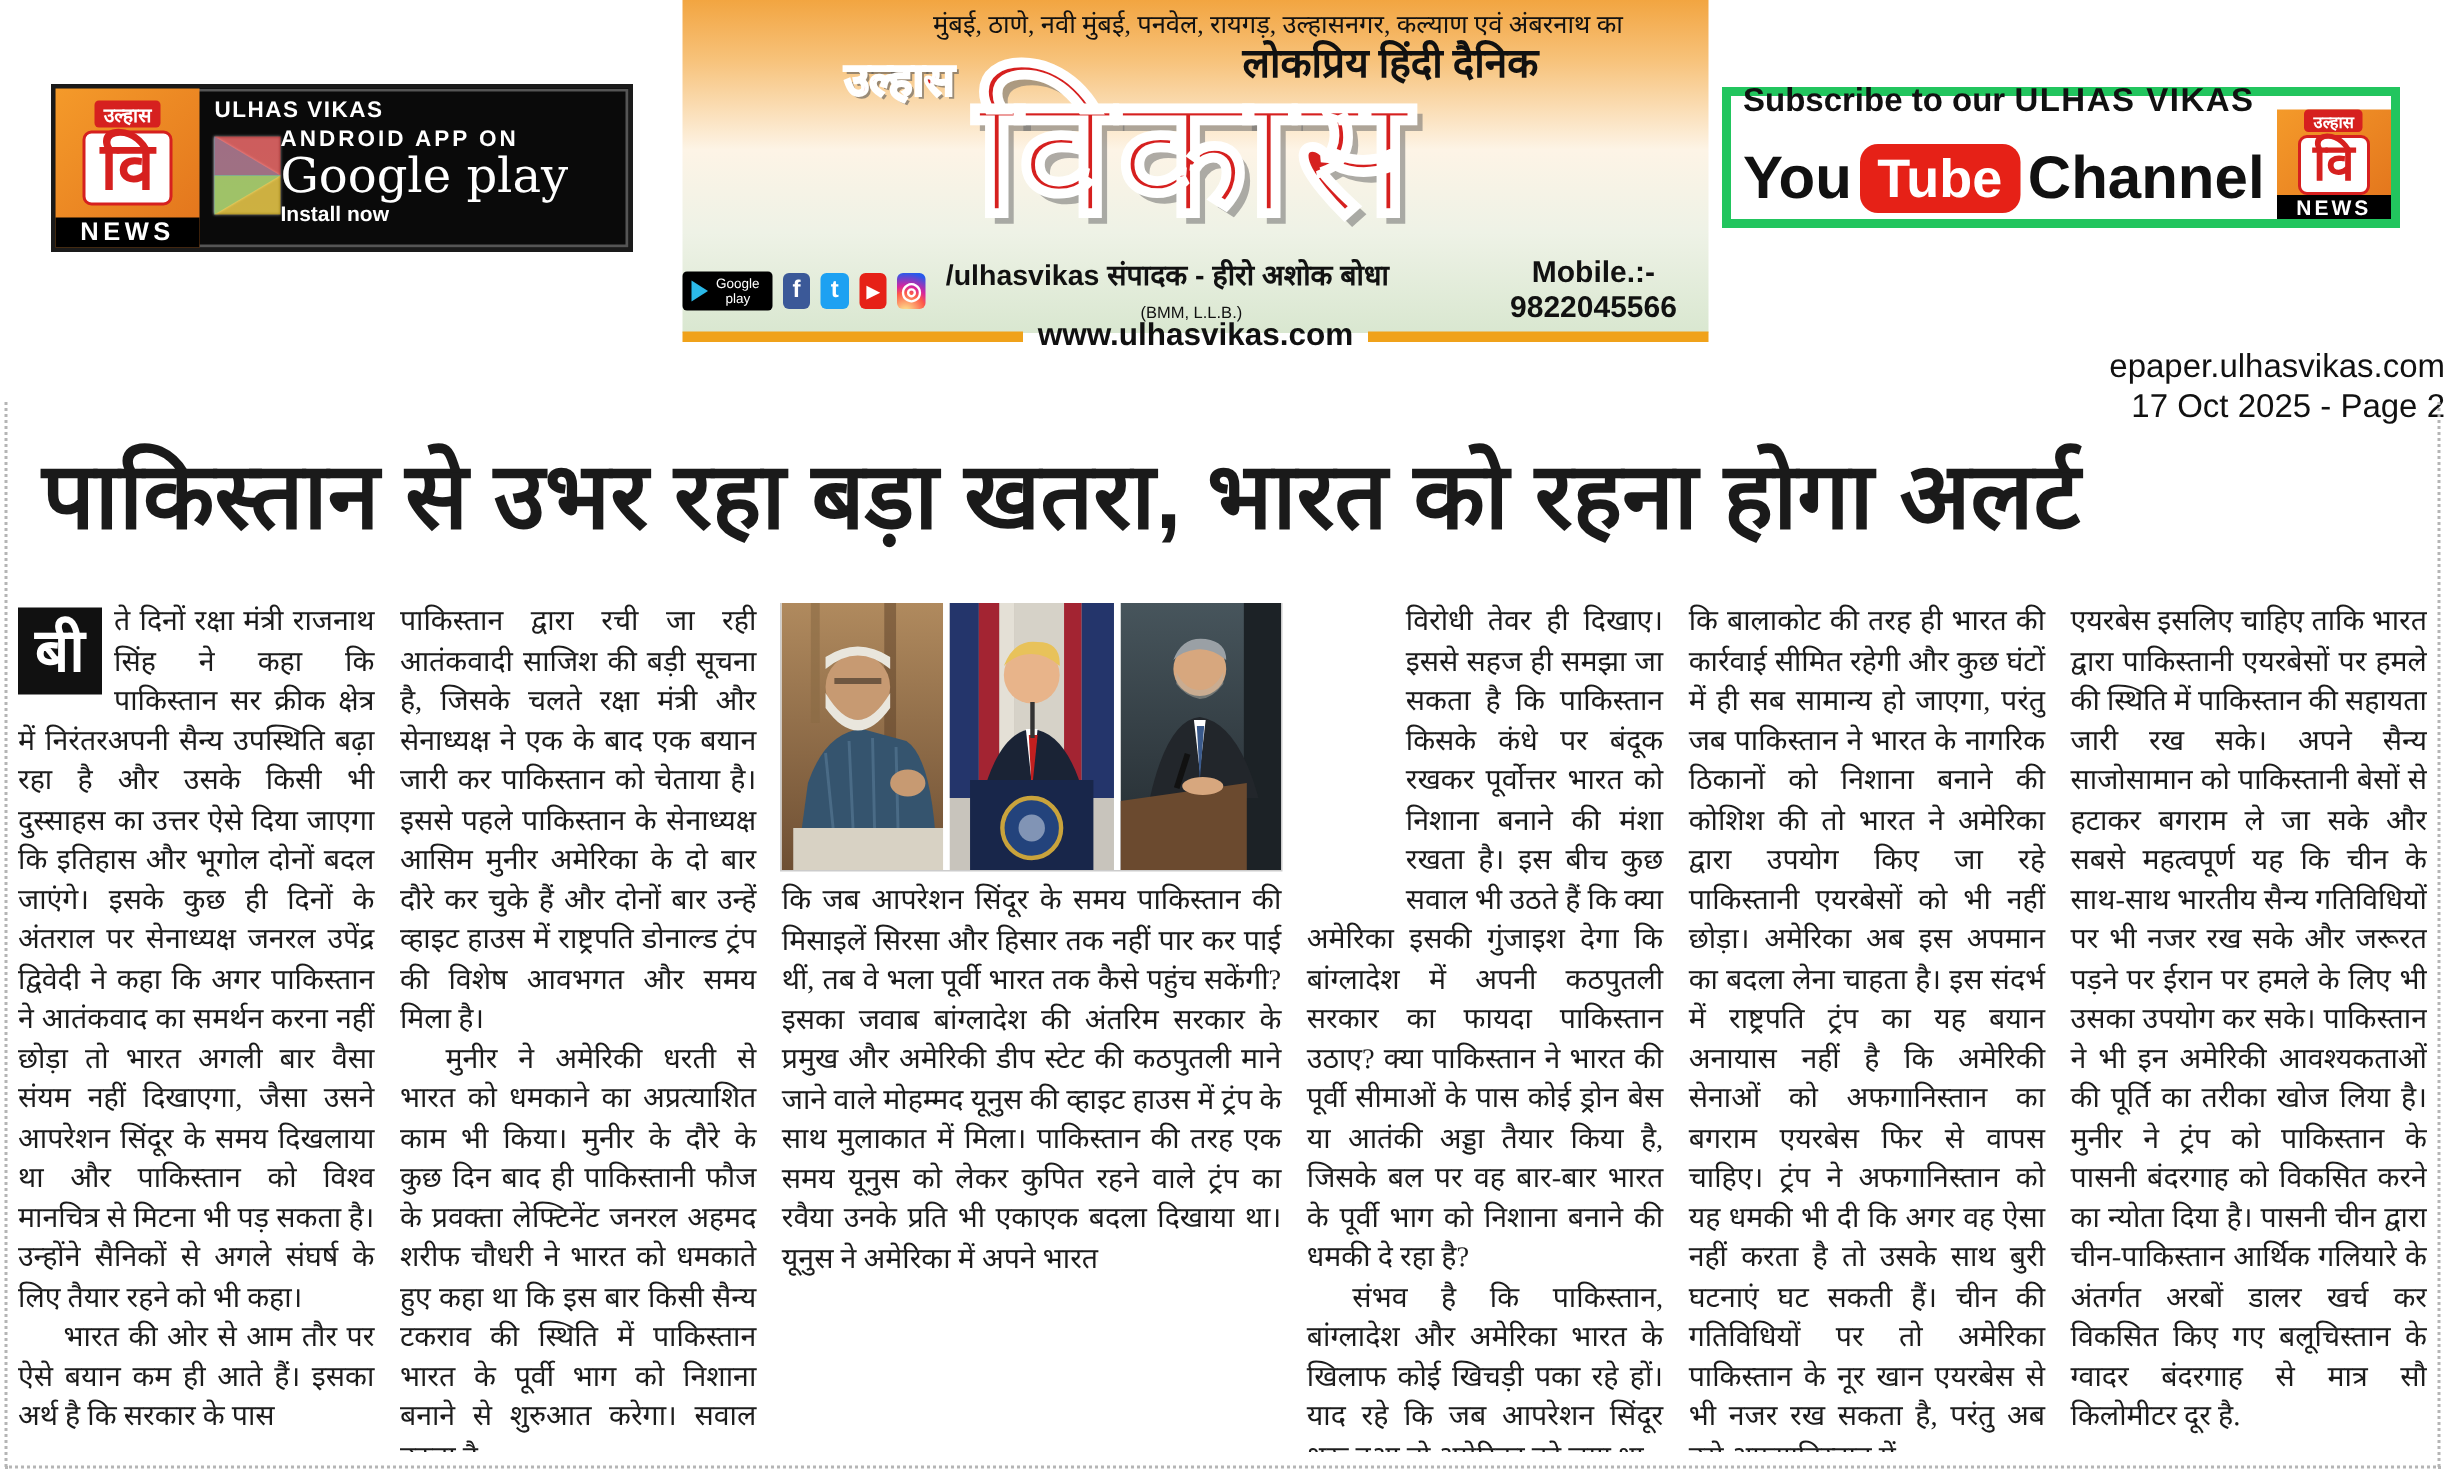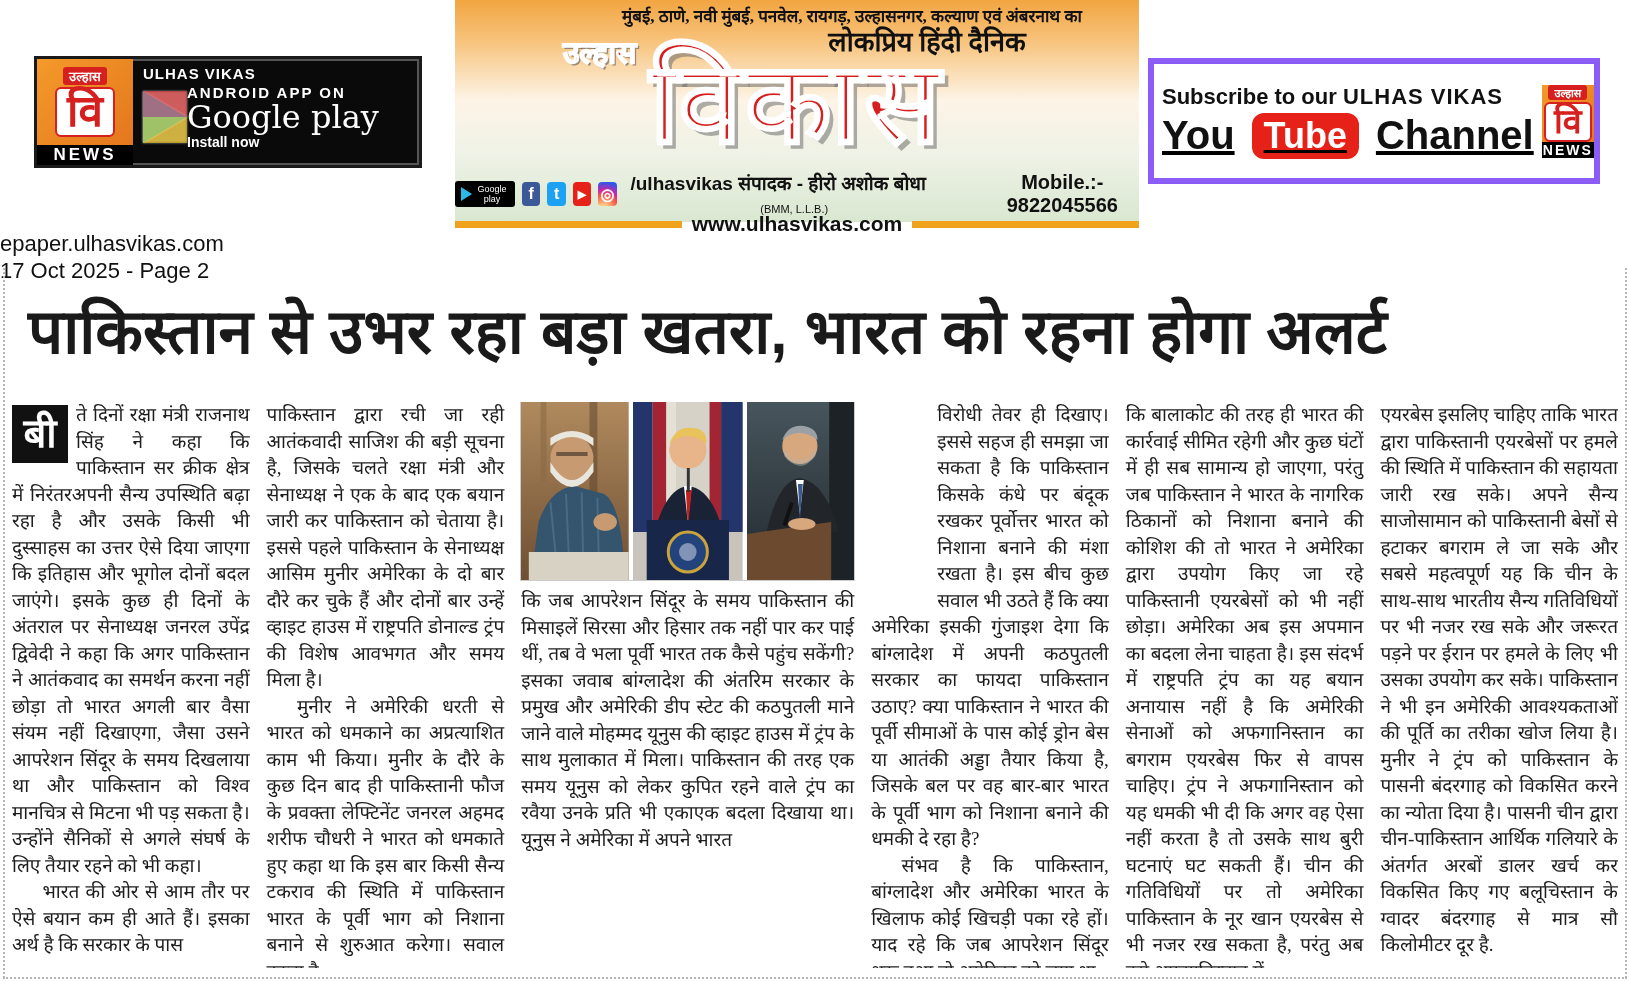--- a/index.html
+++ b/index.html
@@ -32,21 +32,21 @@
   .android-line{ font-size:15px; font-weight:bold; letter-spacing:2px; }
   .gplay{ font-family:"DejaVu Serif",serif; font-size:32px; line-height:32px; }
   .install{ font-size:14px; font-weight:bold; margin-top:1px; }
 
   
   .masthead{
     position:absolute; left:455px; top:0; width:684px; height:222px;
     background:linear-gradient(180deg,#f2a541 0%, #f7c27a 18%, #fdf4e6 45%, #eef2e6 70%, #d9e7d0 100%);
     text-align:center;
   }
-  .region-line{ font-size:17px; font-weight:bold; color:#111; padding-top:4px; padding-left:110px; }
+  .region-line{ font-size:17px; font-weight:normal; color:#111; padding-top:4px; padding-left:110px; }
   .tagline{ font-size:27px; font-weight:bold; color:#111; padding-left:260px; line-height:30px; }
   .mast-title-wrap{ position:relative; height:120px; }
   .mast-ulhas{
     position:absolute; left:108px; top:-26px; color:#d6201f; font-weight:bold; font-size:30px;
     -webkit-text-stroke:1.5px #fff; text-shadow:2px 2px 0 rgba(90,90,90,.6);
   }
   .mast-title{
     font-size:112px; line-height:112px; font-weight:bold; color:#d6201f; letter-spacing:4px;
     -webkit-text-stroke:3px #ffffff; text-shadow:5px 5px 0 rgba(110,110,110,.55);
     font-family:Liberation Mono, monospace;
@@ -61,36 +61,36 @@
   .fb{ background:#3b5998; } .tw{ background:#1da1f2; } .yt{ background:#e62117; font-size:11px;} .ig{ background:radial-gradient(circle at 30% 110%,#fdf497 0%,#fd5949 45%,#d6249f 60%,#285AEB 90%); }
   .handle-line{ font-size:19px; font-weight:bold; color:#111; }
   .handle-line .qual{ font-size:11px; font-weight:normal;margin-left:32px; }
   .mobile{ font-size:20px; font-weight:bold; color:#111; margin-left:46px; }
   .site-row{ display:flex; align-items:center; gap:10px; margin-top:3px; }
   .gold-bar{ flex:1; height:7px; background:#f0a21a; }
   .site-name{ font-family:"Liberation Sans",sans-serif; font-size:21px; font-weight:bold; color:#111; }
 
   
   .right-banner{
-    position:absolute; left:1148px; top:58px; width:452px; height:126px;
-    background:#fff; border:6px solid #8b5cf6; display:flex; align-items:center;
+    position:absolute; left:1148px; top:58px; width:452px; height:94px;
+    background:#fff; border:6px solid #22c55e; display:flex; align-items:flex-end;
   }
   .yt-text{ flex:1; padding:4px 8px; font-family:"Liberation Sans",sans-serif; }
   .sub-line{ font-size:22px; font-weight:bold; color:#111; white-space:nowrap; }
   .sub-line .brand{ letter-spacing:1px; }
-  .yt-line{ display:flex; align-items:center; gap:17px; margin-top:3px;text-decoration:underline; }
+  .yt-line{ display:flex; align-items:center; gap:5px; margin-top:16px; }
   .yt-you,.yt-channel{ font-size:40px; font-weight:bold; color:#111; }
   .yt-tube{ background:#e62117; color:#fff; font-size:36px; font-weight:bold; border-radius:12px; padding:2px 12px; }
   .mini-vi{ width:92px; display:flex; flex-direction:column; background:linear-gradient(135deg,#f49a2a,#e2731c); }
   .mini-vi .vi-char{ font-size:34px; line-height:36px; padding:0 8px; }
   .mini-vi .vi-ulhas{ font-size:11px; }
   .mini-vi .vi-news{ font-size:14px; letter-spacing:2px; }
 
   
-  .page-info{ position:absolute; top:230px; left:0; width:100%; text-align:left;
+  .page-info{ position:absolute; top:230px; left:0; width:100%; text-align:right;
     font-family:"Liberation Sans",sans-serif; font-size:22px; color:#111; line-height:27px;}
 
   
   .headline{
     position:absolute; top:292px; left:28px; width:1580px;
     font-size:62px; line-height:80px; font-weight:bold; color:#1a1a1a;
     letter-spacing:0px; font-family:"Liberation Sans",sans-serif; white-space:nowrap;
   }
 
   

